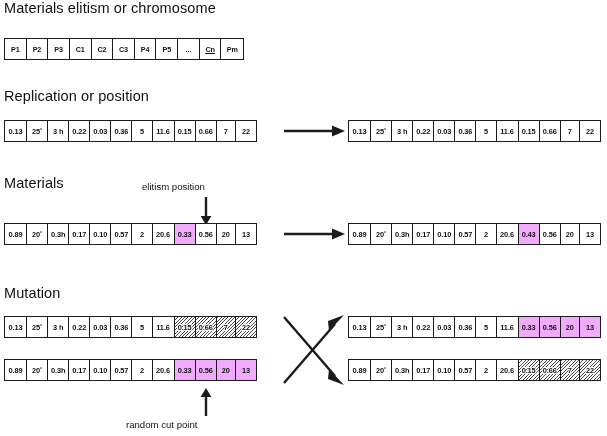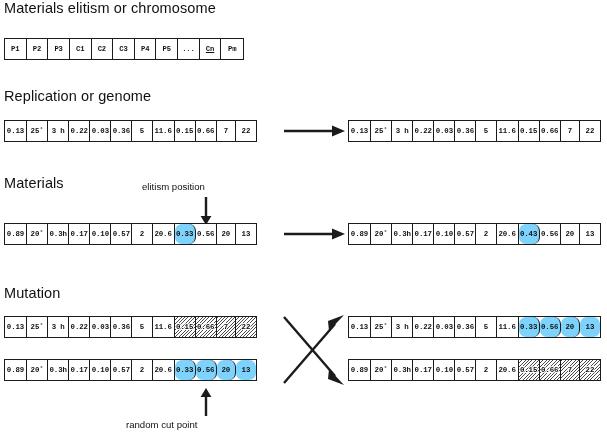--- a/index.html
+++ b/index.html
@@ -25,39 +25,38 @@
     white-space: nowrap;
   }
 
   
   .strip {
     position: absolute;
     display: flex;
     border: 1.6px solid #1b1b1b;
     background: #ffffff;
     box-sizing: border-box;
-    font-family: Liberation Mono, monospace;
   }
   .cell {
     box-sizing: border-box;
     border-right: 1.3px solid #1b1b1b;
     display: flex;
     align-items: center;
     justify-content: center;
     font-size: 7.4px;
     font-weight: bold;
     color: #111111;
     letter-spacing: -0.1px;
     white-space: nowrap;
     background: #ffffff;
     overflow: hidden;
   }
   .cell:last-child { border-right: none; }
 
-  .cell.gray { background: #7dd3fc; border-radius: 7px; }
+  .cell.gray { background: #f0abfc; }
   .cell.hatch {
     background-color: #ffffff;
     background-image: repeating-linear-gradient(
       -45deg,
       #ffffff 0px,
       #ffffff 1.6px,
       #4a4a4a 1.6px,
       #4a4a4a 2.4px
     );
   }
@@ -128,21 +127,21 @@
       <span>...</span>
     </div>
     <div class="cell underline" style="width: 22px;">
       <span>Cn</span>
     </div>
     <div class="cell" style="width: 22px;">
       <span>Pm</span>
     </div>
   </div>
 
-<div class="section-title" style="left:4px; top:88px;">Replication or genome</div>
+<div class="section-title" style="left:4px; top:88px;">Replication or position</div>
 
 <div class="strip" id="replication-input" style="left:4px; top:120px; width:253px; height:22px;">
     <div class="cell" style="width: 23px;">
       <span>0.13</span>
     </div>
     <div class="cell" style="width: 22px;">
       <span>25˚</span>
     </div>
     <div class="cell" style="width: 22px;">
       <span>3 h</span>

